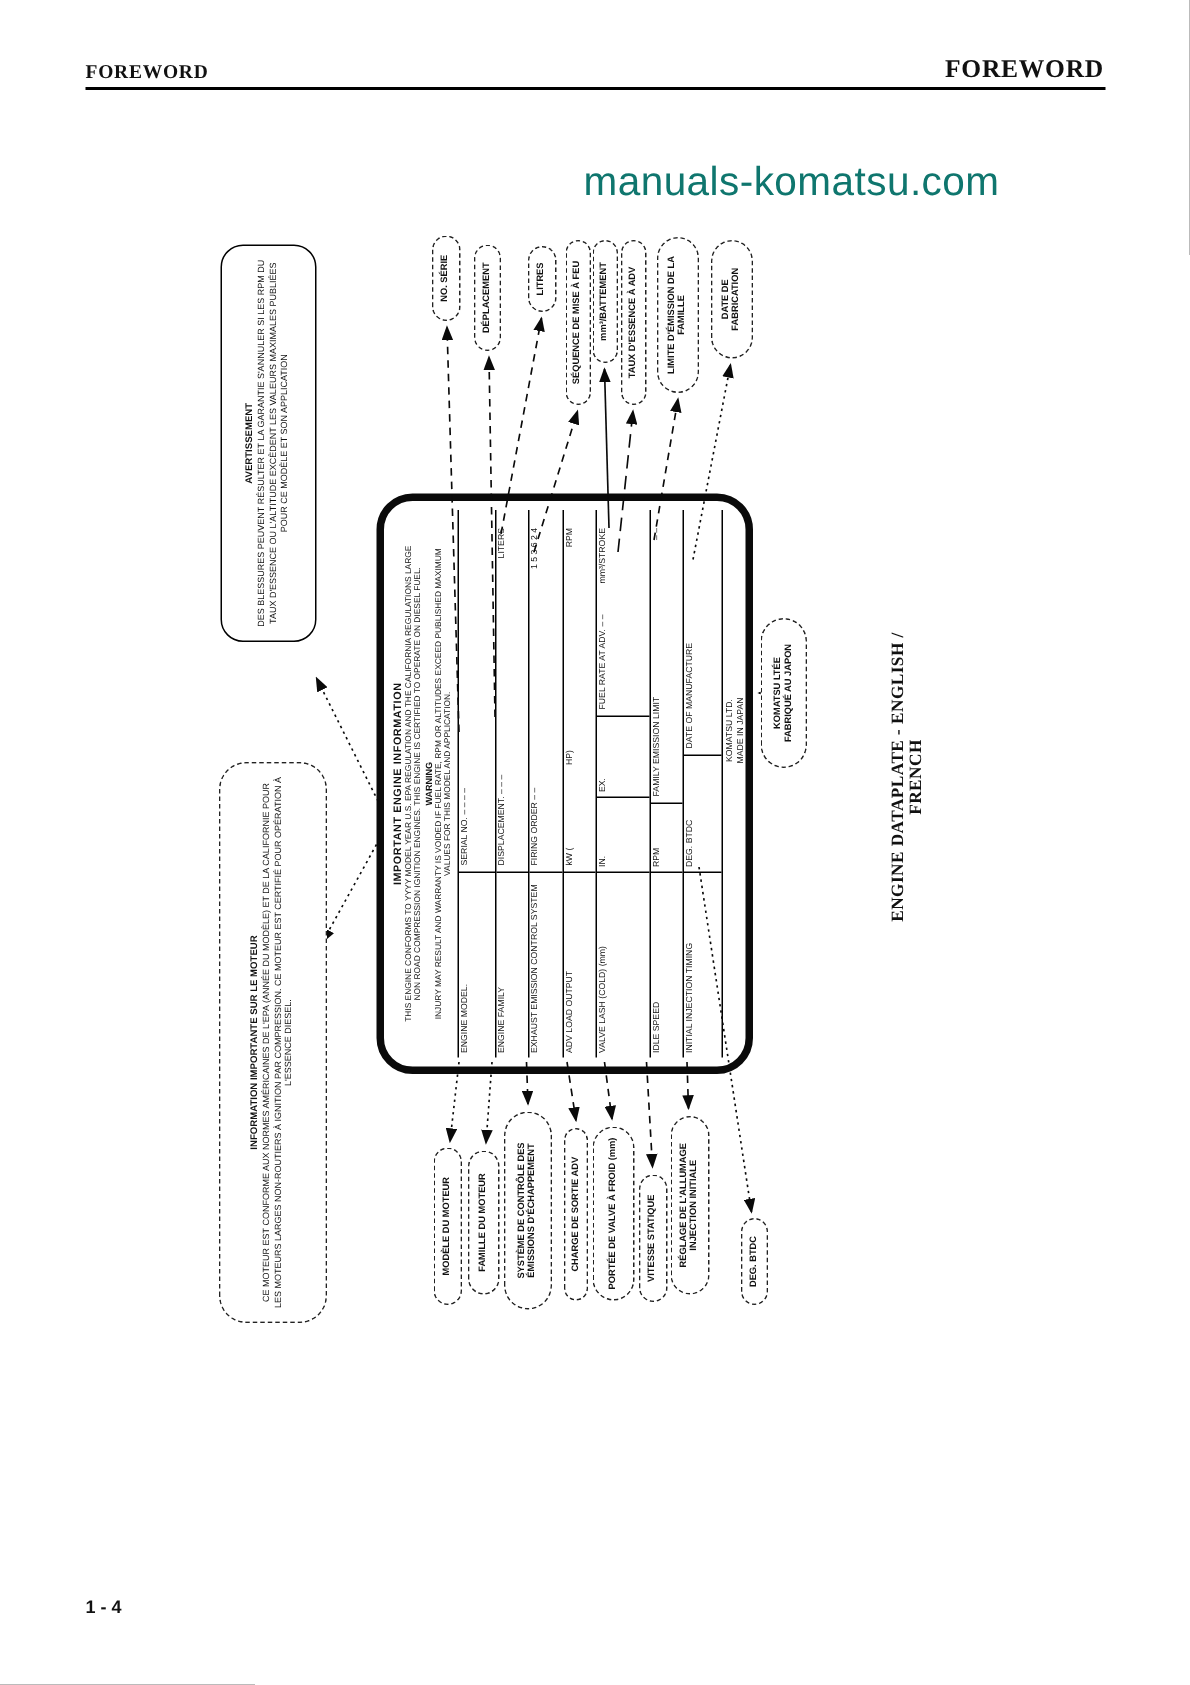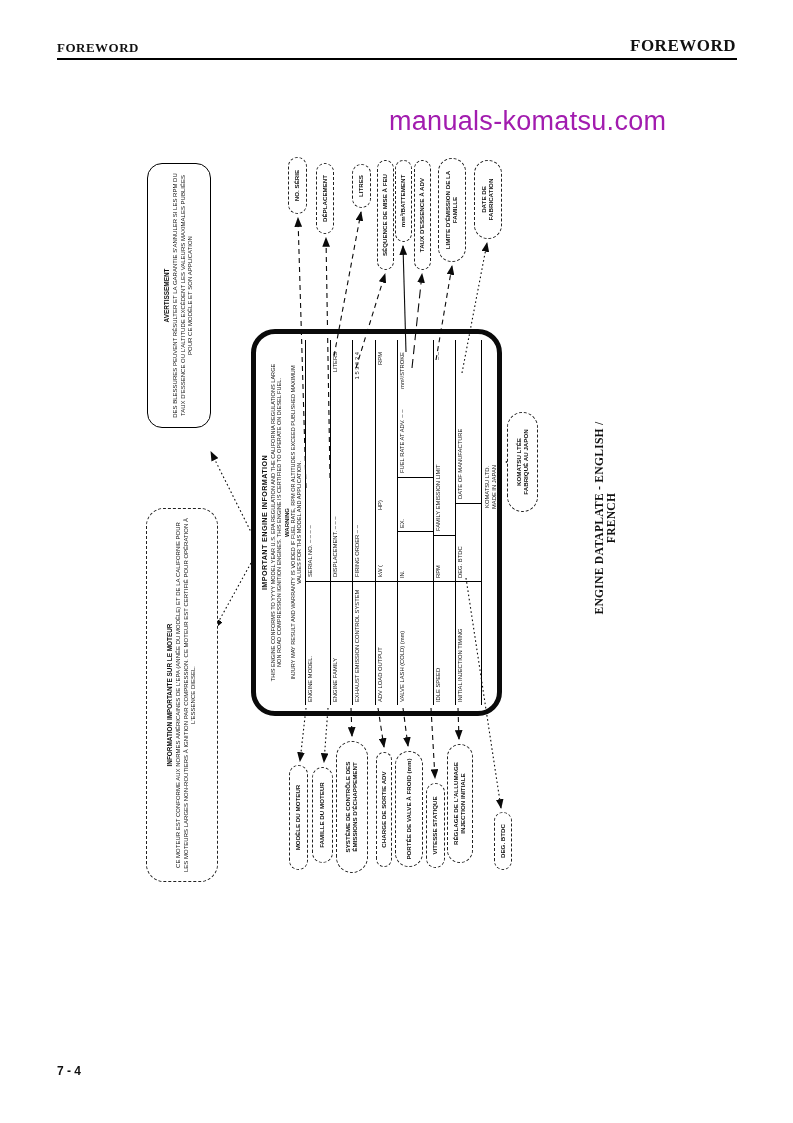--- a/index.html
+++ b/index.html
@@ -4,21 +4,21 @@
 <style>
   * { box-sizing: border-box; margin: 0; padding: 0; }
   html,body { background:#888; }
   body { width:793px; height:1123px; position:relative; margin:0 auto; }
   .page { position:absolute; left:0; top:0; width:793px; height:1123px; background:#fff; overflow:hidden;
           font-family:"Liberation Sans", sans-serif; color:#111; }
 
   .hdr-left  { position:absolute; left:57px; top:40px; font-family:"Liberation Serif", serif; font-weight:bold; font-size:13px; letter-spacing:.5px; }
   .hdr-right { position:absolute; right:57px; top:36px; font-family:"Liberation Serif", serif; font-weight:bold; font-size:17px; letter-spacing:.5px; }
   .hdr-rule  { position:absolute; left:57px; top:58px; width:680px; height:2.4px; background:#000; }
-  .watermark { position:absolute; left:389px; top:106px; font-size:27px; color:#a21caf; letter-spacing:.3px; }
+  .watermark { position:absolute; left:389px; top:106px; font-size:27px; color:#0f766e; letter-spacing:.3px; }
   .pagenum   { position:absolute; left:57px; top:1064px; font-weight:bold; font-size:12px; }
 
   
   .diagram { position:absolute; left:140px; top:148px; width:510px; height:760px; }
   .diagram-inner { position:absolute; left:0; top:0; width:760px; height:510px;
                    transform: rotate(-90deg) translateX(-760px); transform-origin:0 0; }
 
   .arrows { position:absolute; left:0; top:0; z-index:2; }
 
   .rbox { position:absolute; background:#fff; z-index:3; text-align:center; padding:3px 8px;
@@ -198,14 +198,14 @@
       <div class="oval" style="left:396px; top:367px; width:100px; height:31px; flex-direction:column;">
         <span>KOMATSU LTÉE</span>
         <span>FABRIQUÉ AU JAPON</span>
       </div>
 
       <div class="caption">ENGINE DATAPLATE - ENGLISH / FRENCH</div>
 
     </div>
   </div>
 
-  <div class="pagenum">7 - 4</div>
+  <div class="pagenum">1 - 4</div>
 </div>
 
 </body></html>

